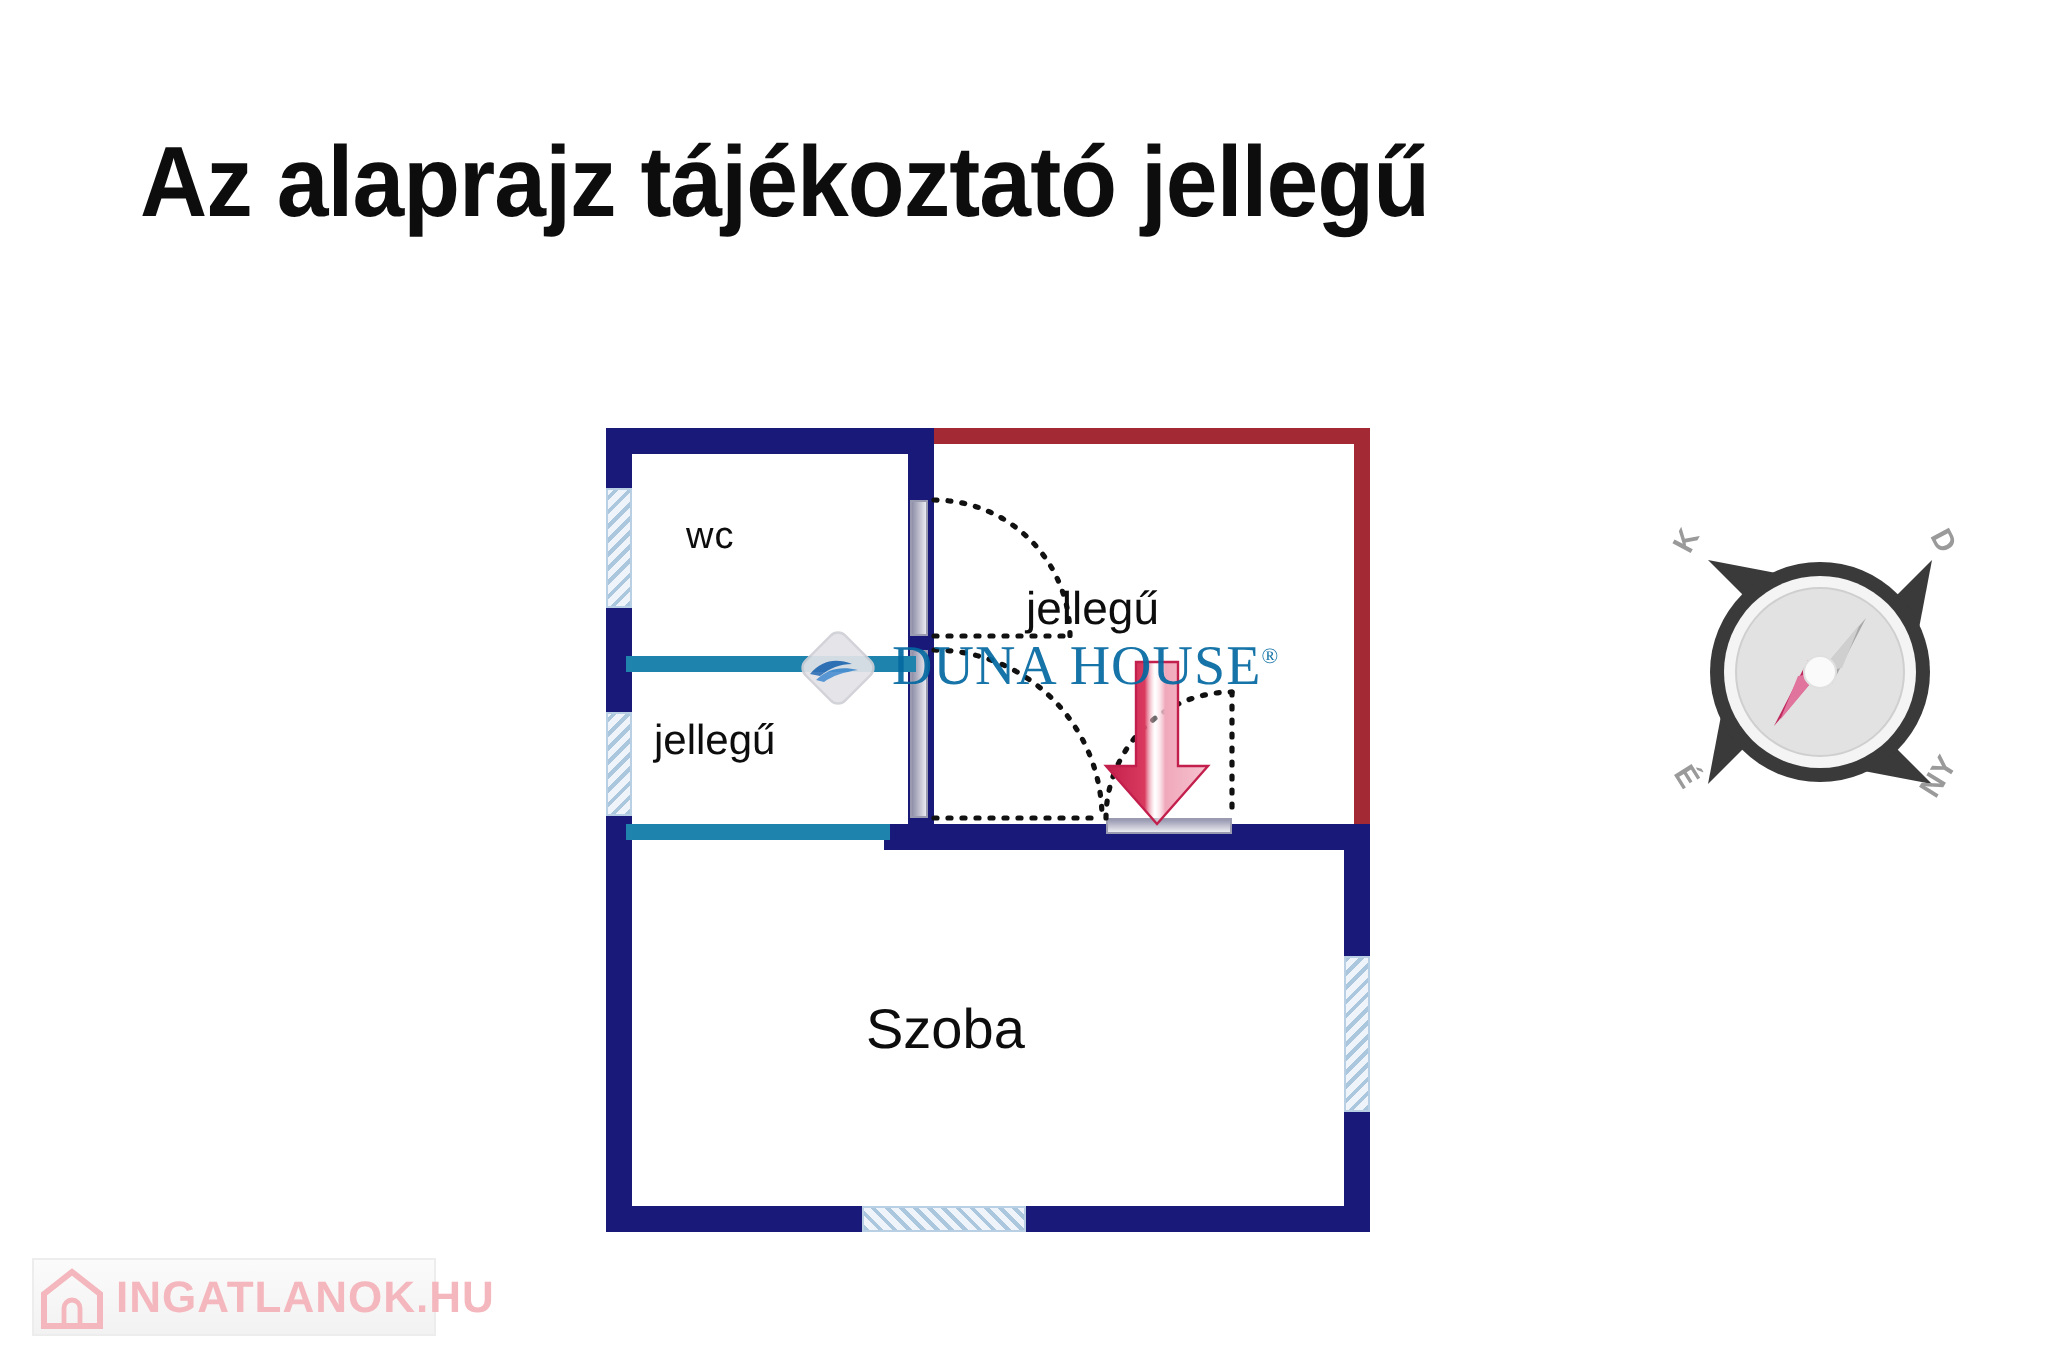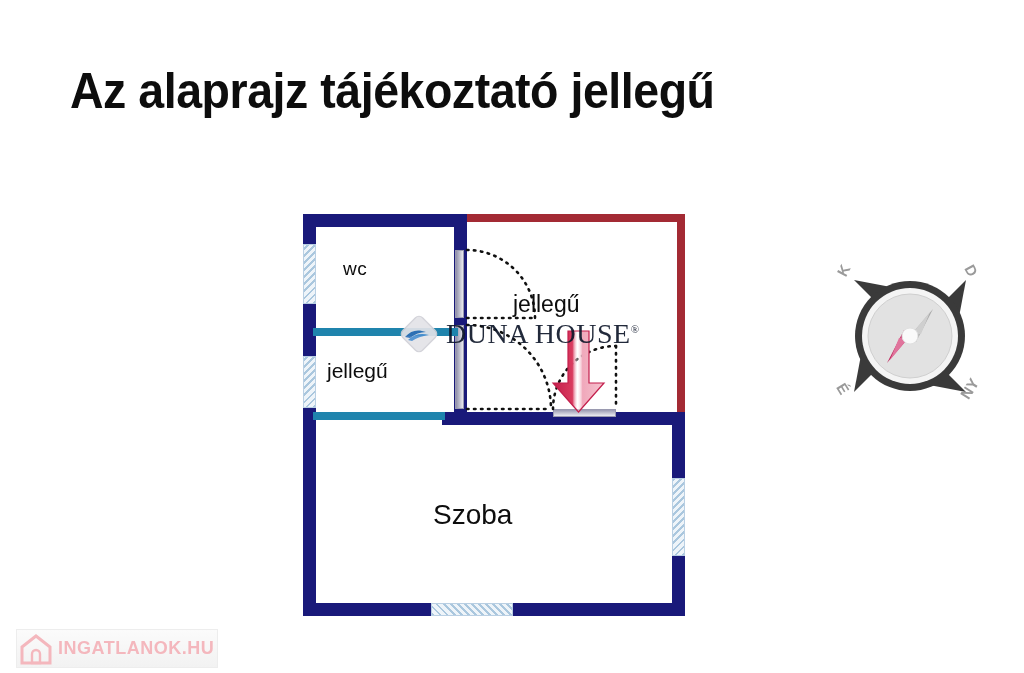--- a/index.html
+++ b/index.html
@@ -95,21 +95,21 @@
   }
   #dh-diamond {
     width:42px; height:42px;
     position:relative;
     flex:0 0 auto;
   }
   #dh-text {
     margin-left:6px;
     font-family:"Liberation Serif", serif;
     font-size:28px;
-    color:#0f172a;
+    color:#0369a1;
     letter-spacing:0.5px;
     white-space:nowrap;
     position:relative;
   }
   #dh-text sup { font-size:11px; vertical-align:super; }
 
   
   #compass {
     position:absolute;
     left:826px; top:252px;
@@ -128,21 +128,21 @@
     position:absolute;
     left:16px; top:629px;
     height:39px; width:202px;
     background:linear-gradient(to bottom,#fbfbfb,#f2f2f2);
     border:1px solid #ededed;
     display:flex; align-items:center;
     padding-left:2px;
   }
   #ing-house { width:34px; height:33px; flex:0 0 auto; }
   #ing-text {
-    font-size:18px;
+    font-size:22px;
     font-weight:bold;
     color:#f4b7bd;
     letter-spacing:0.5px;
     margin-left:5px;
     white-space:nowrap;
   }
 </style>
 </head>
 <body style="background: rgb(255, 255, 255);">
 

